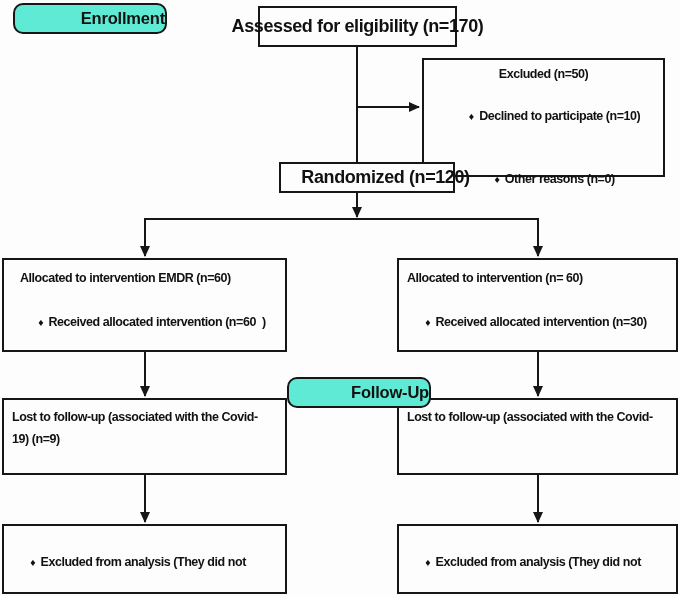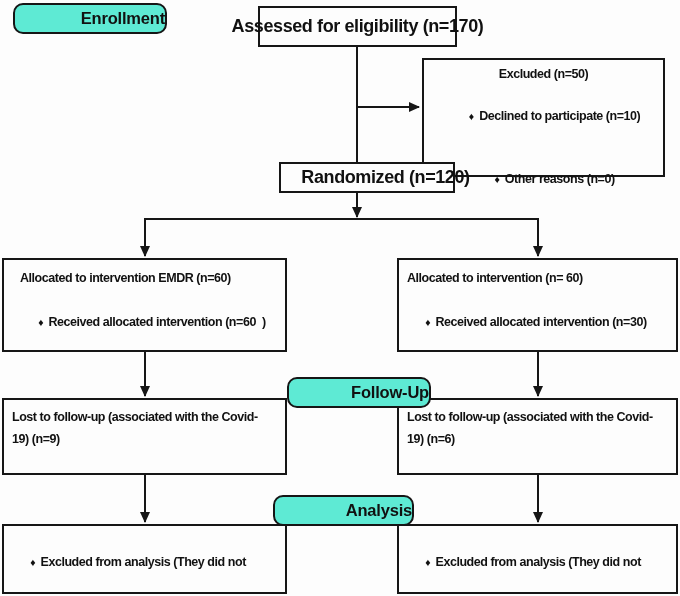--- a/index.html
+++ b/index.html
@@ -58,23 +58,20 @@
     <line x1="145" y1="475" x2="145" y2="522" marker-end="url(#arrow)"></line>
     <line x1="538" y1="475" x2="538" y2="522" marker-end="url(#arrow)"></line>
   </svg>
 
   <div class="stage" style="left:13px; top:3px; width:154px; height:31px;">
     <span>Enrollment</span>
   </div>
   <div class="stage" style="left:271px; top:377px; width:144px; height:31px;margin-left:16px;">
     <span>Follow-Up</span>
   </div>
-  <div class="stage" style="left:273px; top:495px; width:141px; height:31px;">
-    <span>Analysis</span>
-  </div>
 
   <div class="box center" style="left:258px; top:6px; width:199px; height:41px;">
     <span>Assessed for eligibility (n=170)</span>
   </div>
 
   <div class="box content tight" style="left:422px; top:58px; width:243px; height:119px;text-align:center;">
     <div class="line">Excluded (n=50)</div>
     <div class="line indent">
       <span class="diamond">♦</span><span>Declined to participate (n=10)</span>
     </div>
@@ -101,21 +98,20 @@
     </div>
   </div>
 
   <div class="box content" style="left:2px; top:398px; width:285px; height:77px; padding-top:6px;">
     <div class="line">Lost to follow-up (associated with the Covid-</div>
     <div class="line">19) (n=9)</div>
   </div>
 
   <div class="box content" style="left:397px; top:398px; width:281px; height:77px; padding-top:6px;">
     <div class="line">Lost to follow-up (associated with the Covid-</div>
-    <div class="line">19) (n=6)</div>
   </div>
 
   <div class="box content" style="left:2px; top:524px; width:285px; height:70px; padding-top:3px;">
     <div class="line">
       <span class="diamond">♦</span><span>Excluded from analysis (They did not</span>
     </div>
 
   </div>
 
   <div class="box content" style="left:397px; top:524px; width:281px; height:70px; padding-top:3px;">

